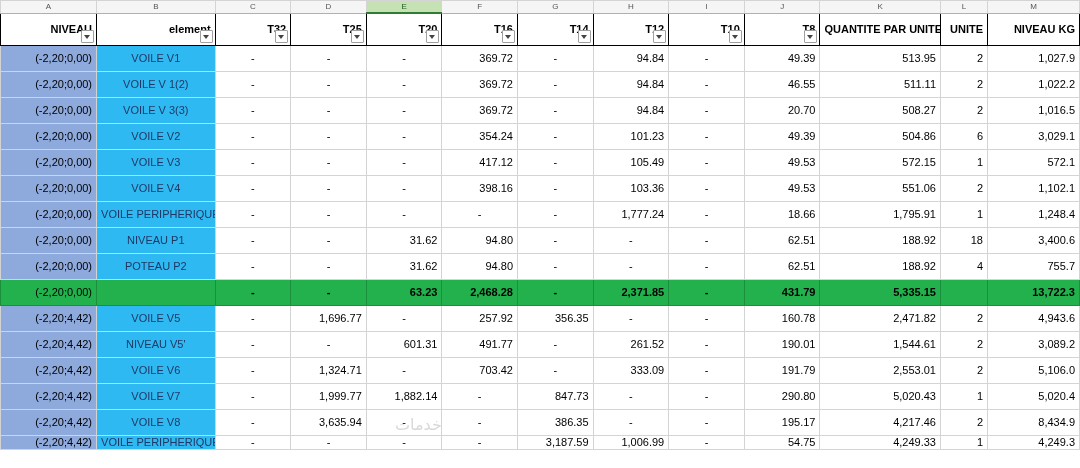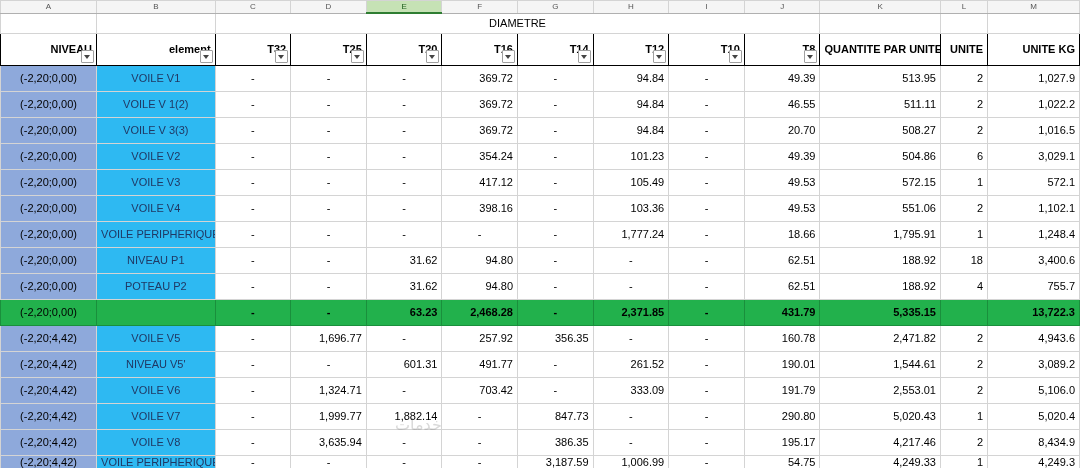--- a/index.html
+++ b/index.html
@@ -98,21 +98,21 @@
     border-top: 4px solid #444444;
   }
   
   tr.datarow td {
     height: 26px;
     font-size: 11px;
   }
   td.niveau {
     background: #8ea9db;
     color: #000000;
-    text-align: center;
+    text-align: right;
     padding-left: 3px;
     font-size: 11px;
     border: 1px solid #c8c8c8;
   }
   td.element {
     background: #2eb9f2;
     color: #203864;
     text-align: center;
     font-size: 11px;
     border: 1px solid #c8c8c8;
@@ -185,28 +185,20 @@
       <td>F</td>
       <td>G</td>
       <td>H</td>
       <td>I</td>
       <td>J</td>
       <td>K</td>
       <td>L</td>
       <td>M</td>
     </tr>
 
-    <tr>
-      <td class="corner-blank" rowspan="1"></td>
-      <td class="corner-blank" rowspan="1"></td>
-      <td class="diametre-banner" colspan="8">DIAMETRE</td>
-      <td class="corner-blank"></td>
-      <td class="corner-blank"></td>
-      <td class="corner-blank"></td>
-    </tr>
 
     <tr class="mainhead">
       <td>
         <span>NIVEAU</span>
         <span class="filter-btn"></span>
       </td>
       <td>
         <span>element</span>
         <span class="filter-btn"></span>
       </td>
@@ -237,21 +229,21 @@
       <td>
         <span>T10</span>
         <span class="filter-btn"></span>
       </td>
       <td>
         <span>T8</span>
         <span class="filter-btn"></span>
       </td>
       <td>QUANTITE PAR UNITE</td>
       <td>UNITE</td>
-      <td>UNITE KG</td>
+      <td>NIVEAU KG</td>
     </tr>
 
     </tbody>
       <tbody id="rows-body">
         <tr class="datarow">
           <td class="niveau">(-2,20;0,00)</td>
           <td class="element">VOILE V1</td>
           <td class="dash">-</td>
           <td class="dash">-</td>
           <td class="dash">-</td>

